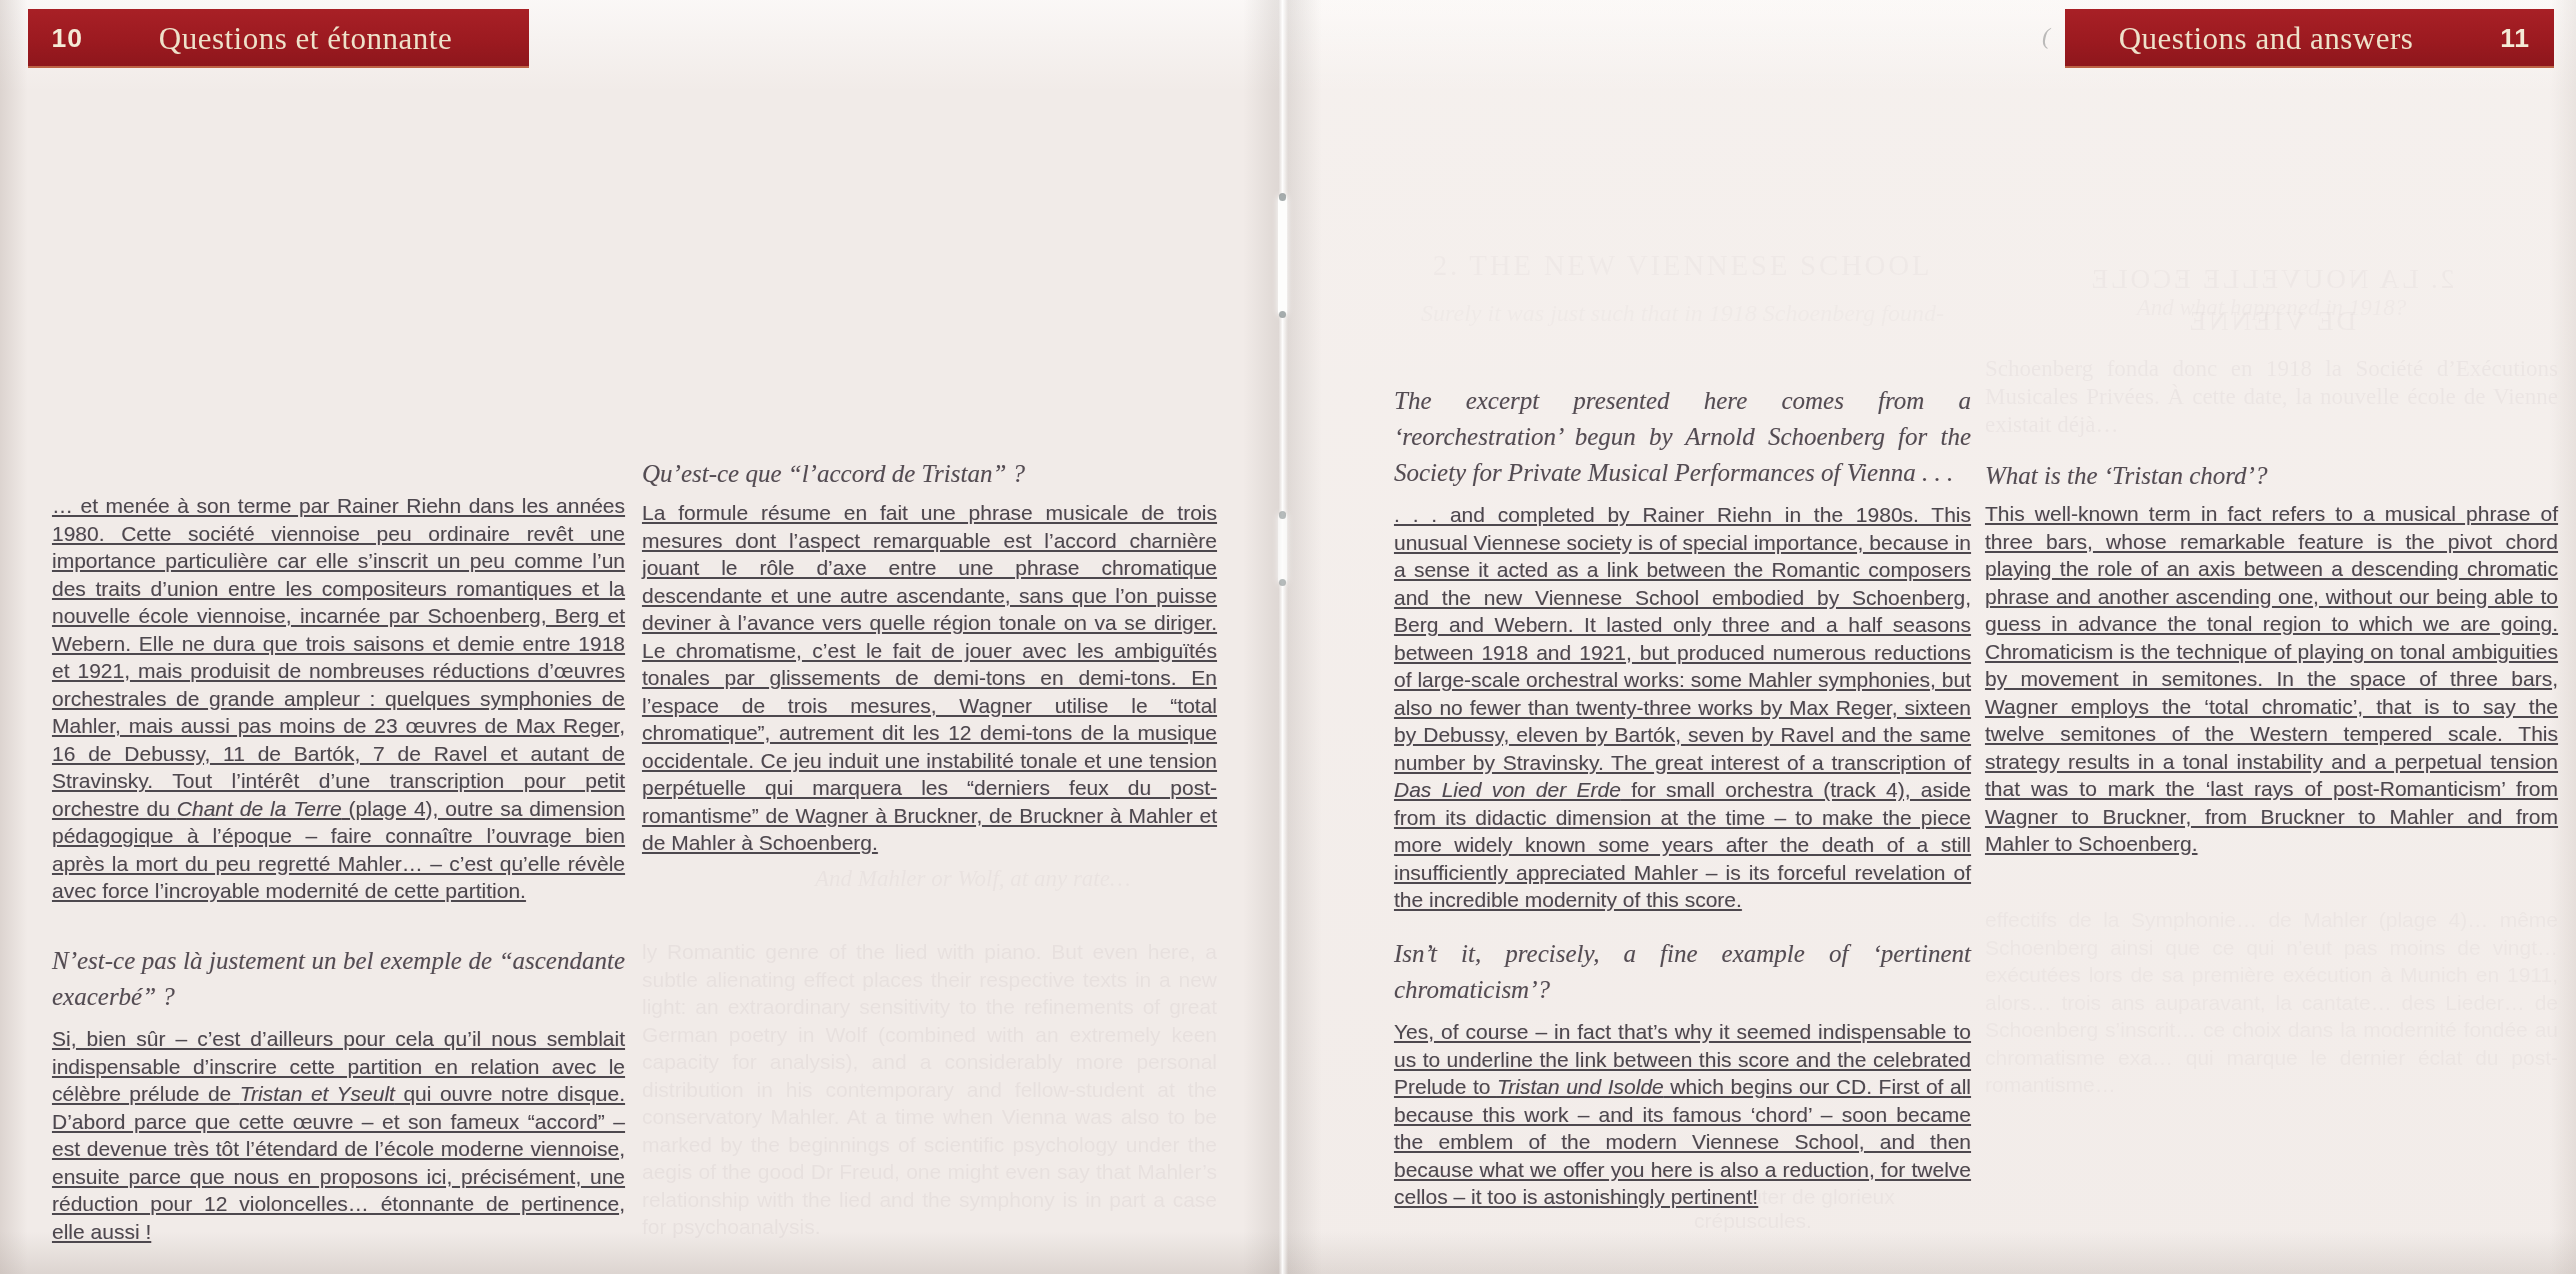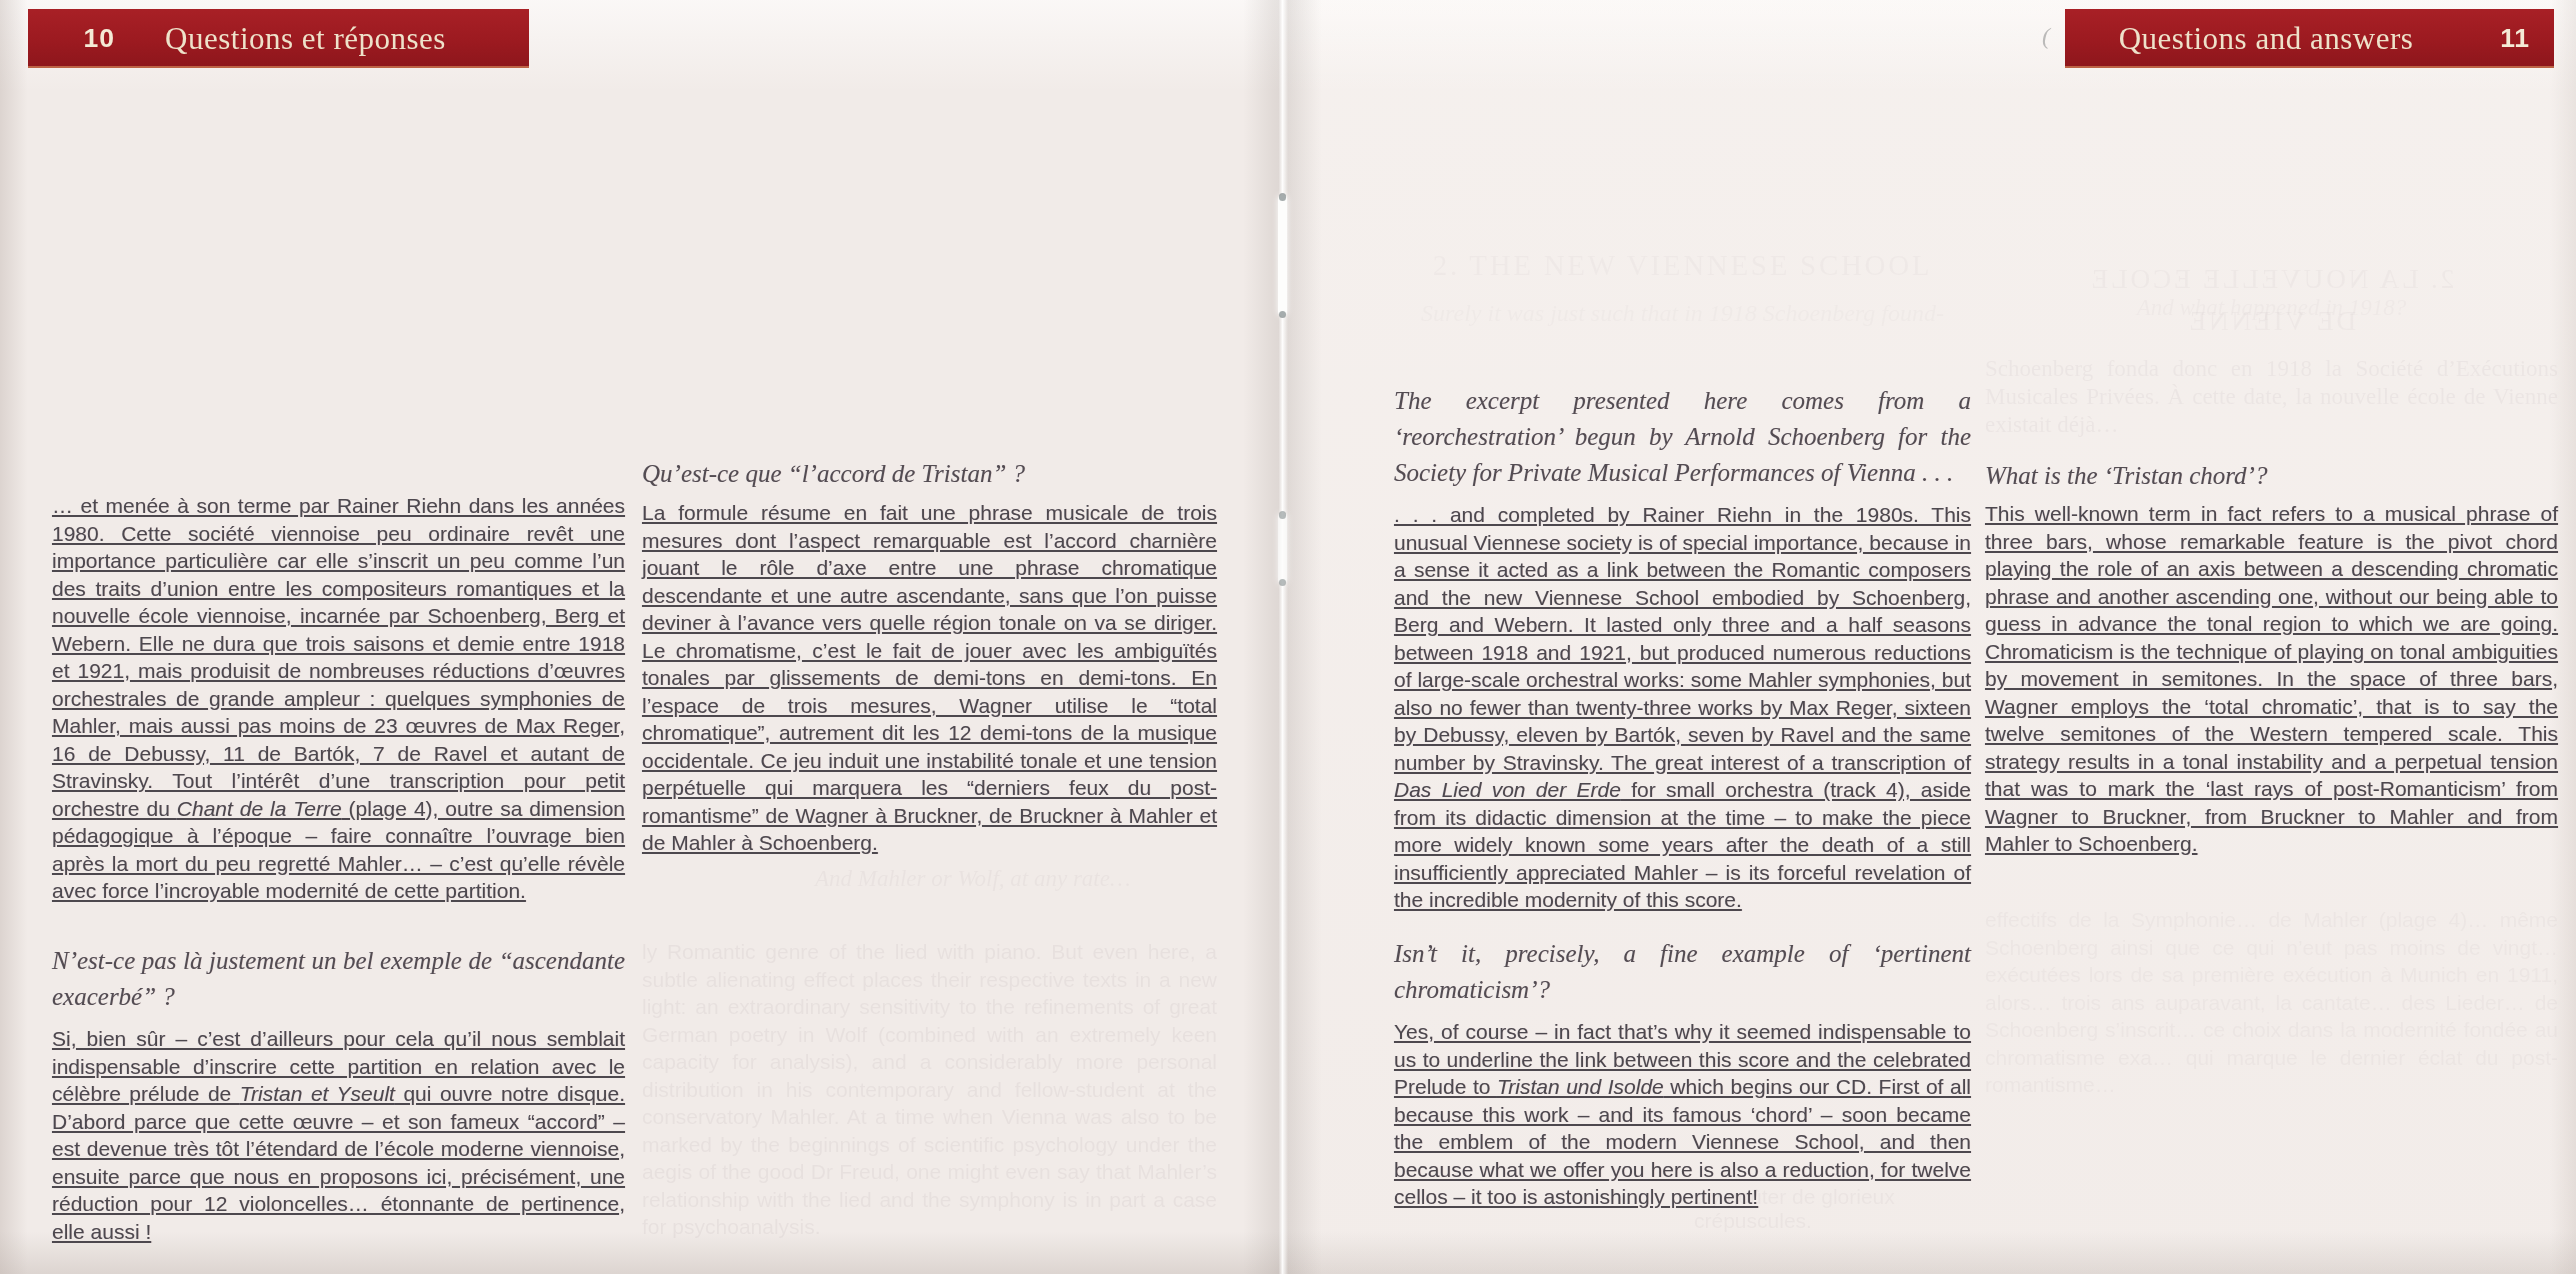--- a/index.html
+++ b/index.html
@@ -15,21 +15,21 @@
   }
   .rightpage-tint{position:absolute;left:1283px;top:0;width:1293px;height:100%;
     background:linear-gradient(180deg, rgba(255,252,250,.30), rgba(250,244,241,.12));}
   
   .banner{position:absolute;top:9.2px;height:57px;
     background:linear-gradient(180deg,#a82026 0,#9c1a20 55%,#8e161c 100%);
     border-bottom:2.7px solid rgba(214,181,110,.45);}
   .banner-left{left:27.5px;width:501px;}
   .banner-right{left:2065px;width:489px;}
   .pgnum{position:absolute;top:50%;transform:translateY(-50%);
-    font:bold 26.5px/1 "Liberation Sans",sans-serif;color:#f4ead6;letter-spacing:0.9px;margin-left:32px;}
+    font:bold 26.5px/1 "Liberation Sans",sans-serif;color:#f4ead6;letter-spacing:0.9px;}
   .banner-left .pgnum{left:24px;}
   .banner-right .pgnum{right:24px;}
   .bantitle{position:absolute;top:50%;transform:translateY(-50%);text-align:center;
     font:400 31px/1 "Liberation Serif",serif;color:#eee2ca;letter-spacing:0.5px;}
   .banner-left .bantitle{left:55px;right:0;}
   .banner-right .bantitle{left:0;right:87px;}
   .ink-mark{position:absolute;left:2042px;top:24px;font:italic 24px/1 "Liberation Serif",serif;
     color:#8a8a8a;opacity:.55;}
   
   .fold{position:absolute;left:1243px;top:0;width:79px;height:1274px;
@@ -69,21 +69,21 @@
 
   <div class="ghost" style="left:815px;top:866px;width:403px;font-style:italic;font-family:'Liberation Serif',serif;font-size:23px;opacity:.05;">And Mahler or Wolf, at any rate…</div>
   <div class="ghost" style="left:642px;top:938px;width:575px;text-align:justify;font-size:21px;line-height:27.5px;opacity:.065;">ly Romantic genre of the lied with piano. But even here, a subtle alienating effect places their respective texts in a new light: an extraordinary sensitivity to the refinements of great German poetry in Wolf (combined with an extremely keen capacity for analysis), and a considerably more personal distribution in his contemporary and fellow-student at the conservatory Mahler. At a time when Vienna was also to be marked by the beginnings of scientific psychology under the aegis of the good Dr Freud, one might even say that Mahler’s relationship with the lied and the symphony is in part a case for psychoanalysis.</div>
   <div class="ghost" style="left:1985px;top:906px;width:573px;text-align:justify;font-size:21px;line-height:27.5px;opacity:.055;">effectifs de la Symphonie… de Mahler (plage 4)… même Schoenberg ainsi que ce qui n’eut pas moins de vingt… exécutées lors de sa première exécution à Munich en 1911, alors… trois ans auparavant, la cantate… des Lieder… de Schoenberg s’inscrit… ce choix dans la modernité fondée au chromatisme exa… qui marque le dernier éclat du post-romantisme…</div>
   <div class="ghost" style="left:1694px;top:1185px;width:293px;font-size:21px;opacity:.06;">d’y goûter de glorieux crépuscules.</div>
 
   <div class="rightpage-tint"></div>
 
   <header class="banner banner-left">
     <span class="pgnum">10</span>
-    <span class="bantitle">Questions et réponses</span>
+    <span class="bantitle">Questions et étonnante</span>
   </header>
   <header class="banner banner-right">
     <span class="bantitle">Questions and answers</span>
     <span class="pgnum">11</span>
   </header>
   <span class="ink-mark">(</span>
 
   <div class="fold"></div>
   <div class="staple" style="top:195px;height:121px;">
     <span class="tip top"></span>

